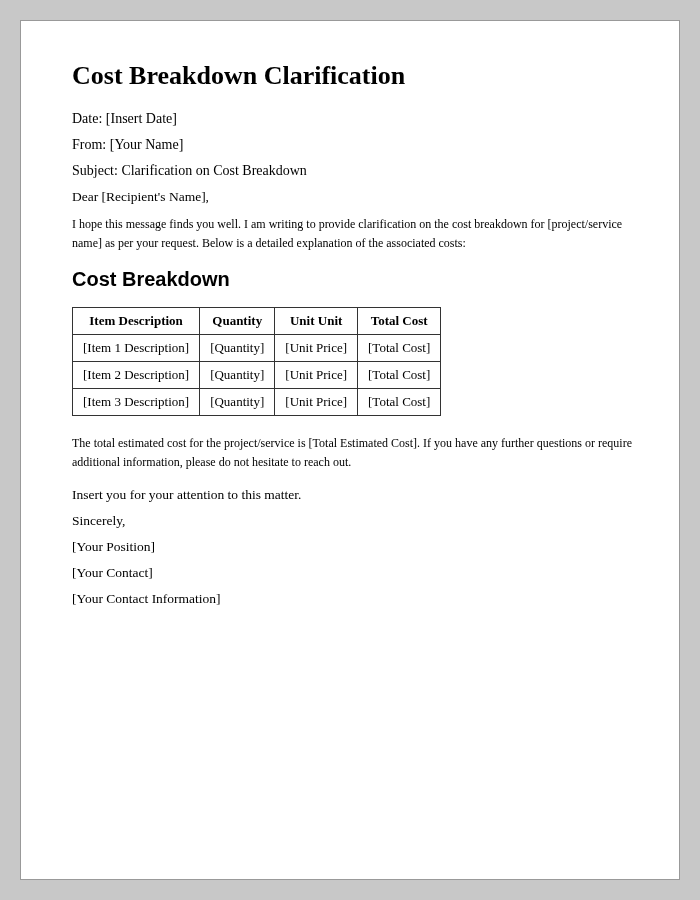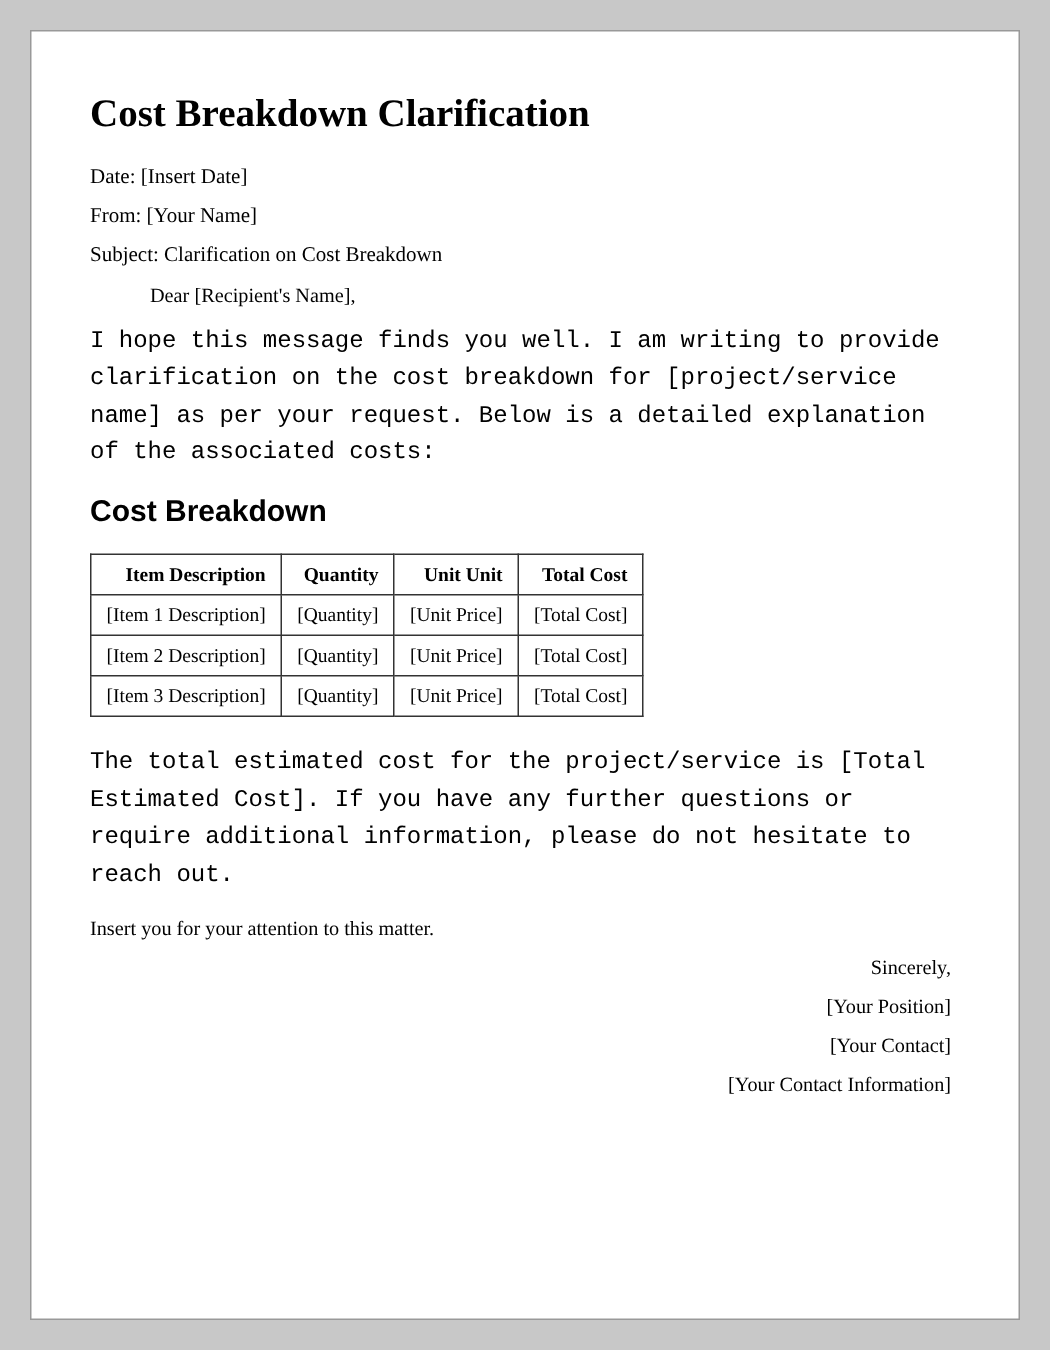--- a/index.html
+++ b/index.html
@@ -16,49 +16,48 @@
       min-height: 900px;
       padding: 20px;
       font-family: Georgia, 'Times New Roman', serif;
     }
 
     .document {
       background: #ffffff;
       width: 660px;
       min-height: 860px;
       border: 1px solid #999;
-      padding: 40px 45px 50px 39px;
+      padding: 40px 45px 50px 51px;
     }
 
     .doc-title {
       font-size: 26px;
       font-weight: bold;
       margin-bottom: 20px;
       font-family: Georgia, serif;
     }
 
     .meta-line {
       font-size: 14px;
       margin-bottom: 10px;
       font-family: Georgia, serif;
     }
 
     .greeting {
       font-size: 13.5px;
       margin-top: 6px;
       margin-bottom: 10px;
       font-family: Georgia, serif;
-      margin-left: 40px;
     }
 
     .body-paragraph {
-      font-size: 16px;
+      font-size: 12px;
       line-height: 1.55;
       margin-bottom: 16px;
-      font-family: Liberation Mono, monospace;
+      font-family: Liberation Serif, serif;
     }
 
     .section-title {
       font-size: 20px;
       font-weight: bold;
       margin-top: 10px;
       margin-bottom: 16px;
       font-family: Liberation Sans, sans-serif;
     }
 
@@ -66,37 +65,36 @@
       border-collapse: collapse;
       margin-bottom: 18px;
       font-size: 13px;
       font-family: Georgia, serif;
     }
 
     .cost-table th,
     .cost-table td {
       border: 1px solid #333;
       padding: 5px 10px;
-      text-align: right;
+      text-align: center;
     }
 
     .cost-table th {
       font-weight: bold;
       background: #ffffff;
     }
 
     .closing-line {
       font-size: 13.5px;
       margin-bottom: 10px;
       font-family: Georgia, serif;
     }
 
     .signature-block .closing-line {
       margin-bottom: 10px;
-      text-align: right;
     }
   </style>
 </head>
 <body>
 
 <div class="document">
 
   <h1 class="doc-title">Cost Breakdown Clarification</h1>
 
   <p class="meta-line">Date: [Insert Date]</p>

